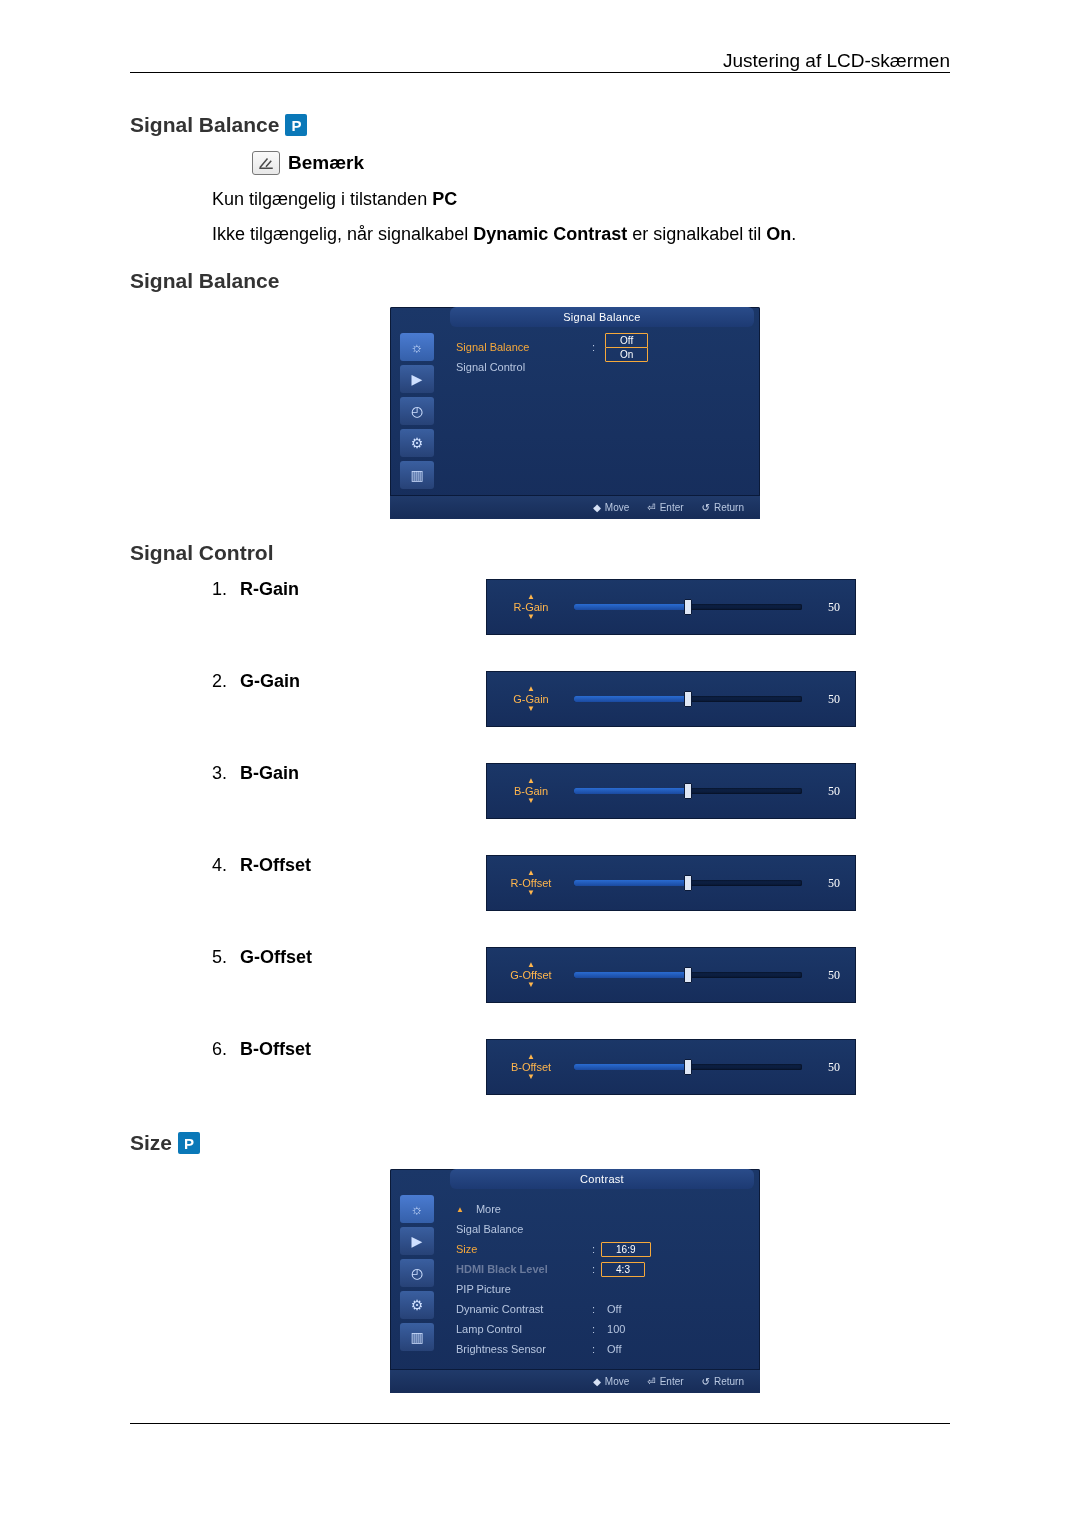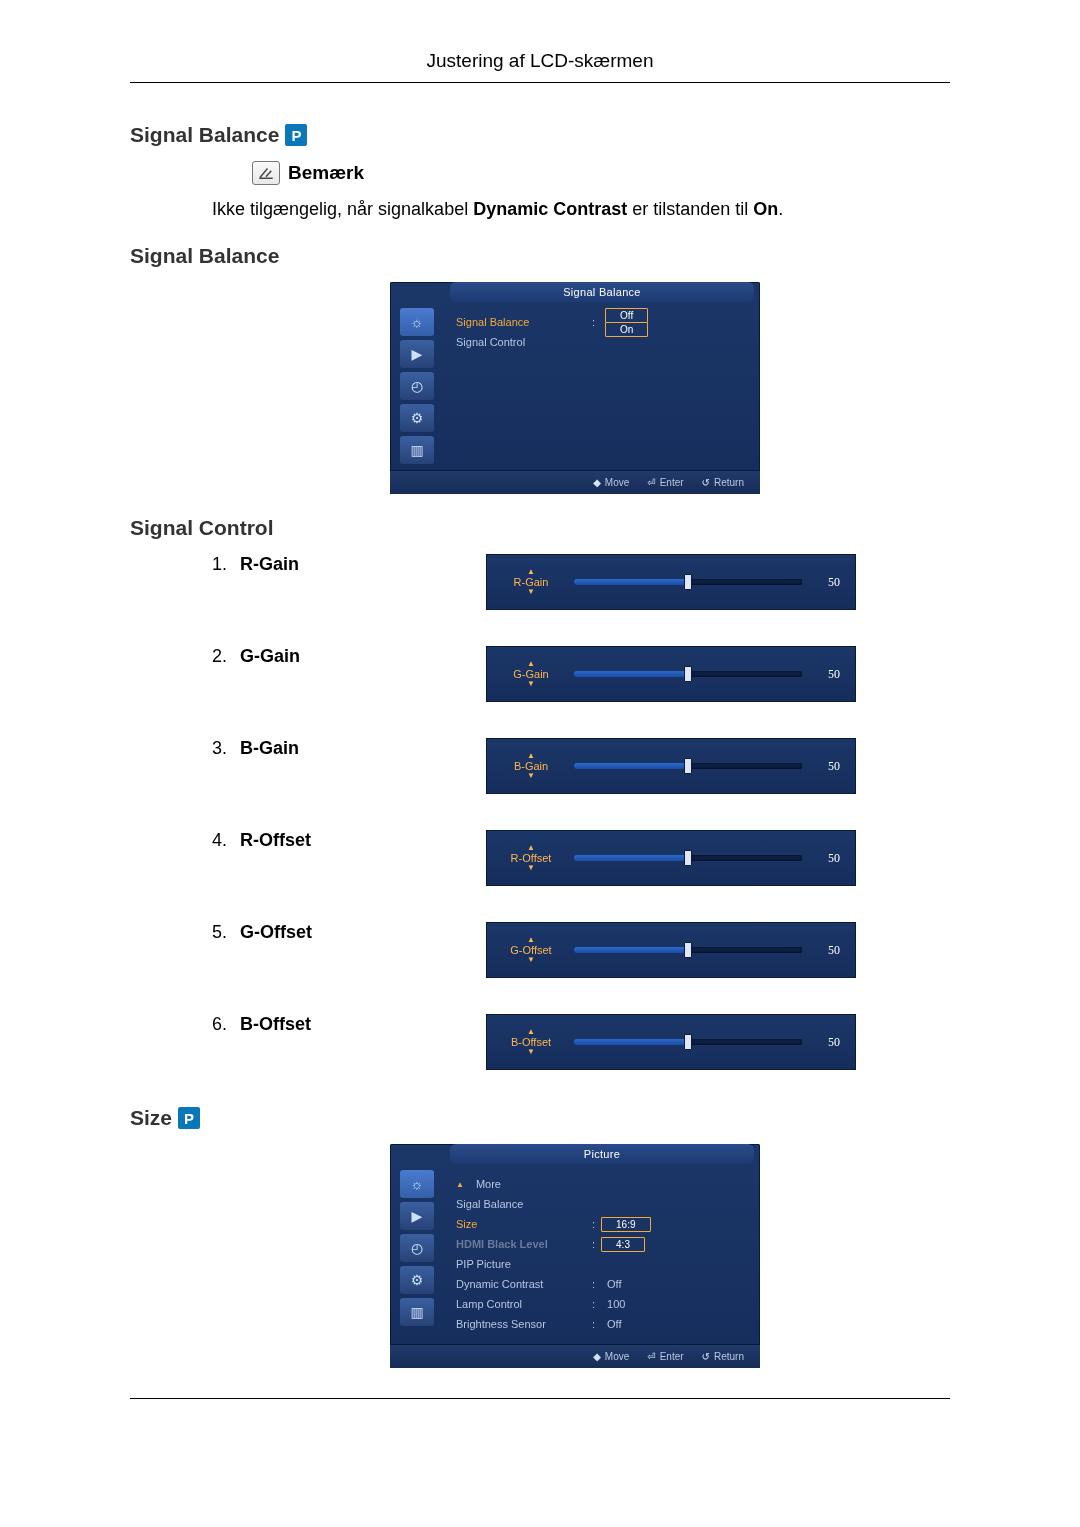--- a/index.html
+++ b/index.html
@@ -8,23 +8,23 @@
     background: #fff;
     width: 1080px;
     margin: 0 auto;
     color: #000;
     font-size: 18px;
   }
   .page {
     padding: 50px 130px 60px 130px;
   }
   .header-title {
-    text-align: center;
+    text-align: right;
     font-size: 19px;
-    padding-bottom: 10px;
+    padding-bottom: 0;
     border-bottom: 1px solid #000;
     margin-bottom: 40px;
   }
   .section-h {
     font-size: 21px;
     font-weight: bold;
     color: #333;
     margin-bottom: 14px;
     display: flex;
     align-items: center;
@@ -219,21 +219,24 @@
   <div class="note-line">
     <span class="note-icon">
       <svg viewBox="0 0 24 24">
           <path fill="none" stroke="#4a4a4a" stroke-width="2" d="M4 18 L14 6 M12 17 L19 9 M3 19 L21 19"></path>
         </svg>
     </span>
     <span class="note-title">Bemærk</span>
   </div>
 
   <div class="body-text">
-    <span>Ikke tilgængelig, når signalkabel </span><b>Dynamic Contrast</b><span> er tilstanden til </span><b>On</b><span>.</span>
+    <span>Kun tilgængelig i tilstanden </span><b>PC</b>
+  </div>
+  <div class="body-text">
+    <span>Ikke tilgængelig, når signalkabel </span><b>Dynamic Contrast</b><span> er signalkabel til </span><b>On</b><span>.</span>
   </div>
 
   <div class="sub-h">Signal Balance</div>
 
   <div class="osd">
     <div class="osd-titlebar">Signal Balance</div>
     <div class="osd-body">
       <div class="osd-side">
         <div class="active">☼</div>
         <div>▶</div>
@@ -384,21 +387,21 @@
     </div>
       </div>
     </div>
 
   <div class="section-h">
     <span>Size</span>
       <span class="p-icon">P</span>
   </div>
 
   <div class="osd">
-    <div class="osd-titlebar">Picture</div>
+    <div class="osd-titlebar">Contrast</div>
     <div class="osd-body">
       <div class="osd-side">
         <div class="active">☼</div>
         <div>▶</div>
         <div>◴</div>
         <div>⚙</div>
         <div>▥</div>
       </div>
       <div class="osd-main">
         <div class="osd-row more-row">

